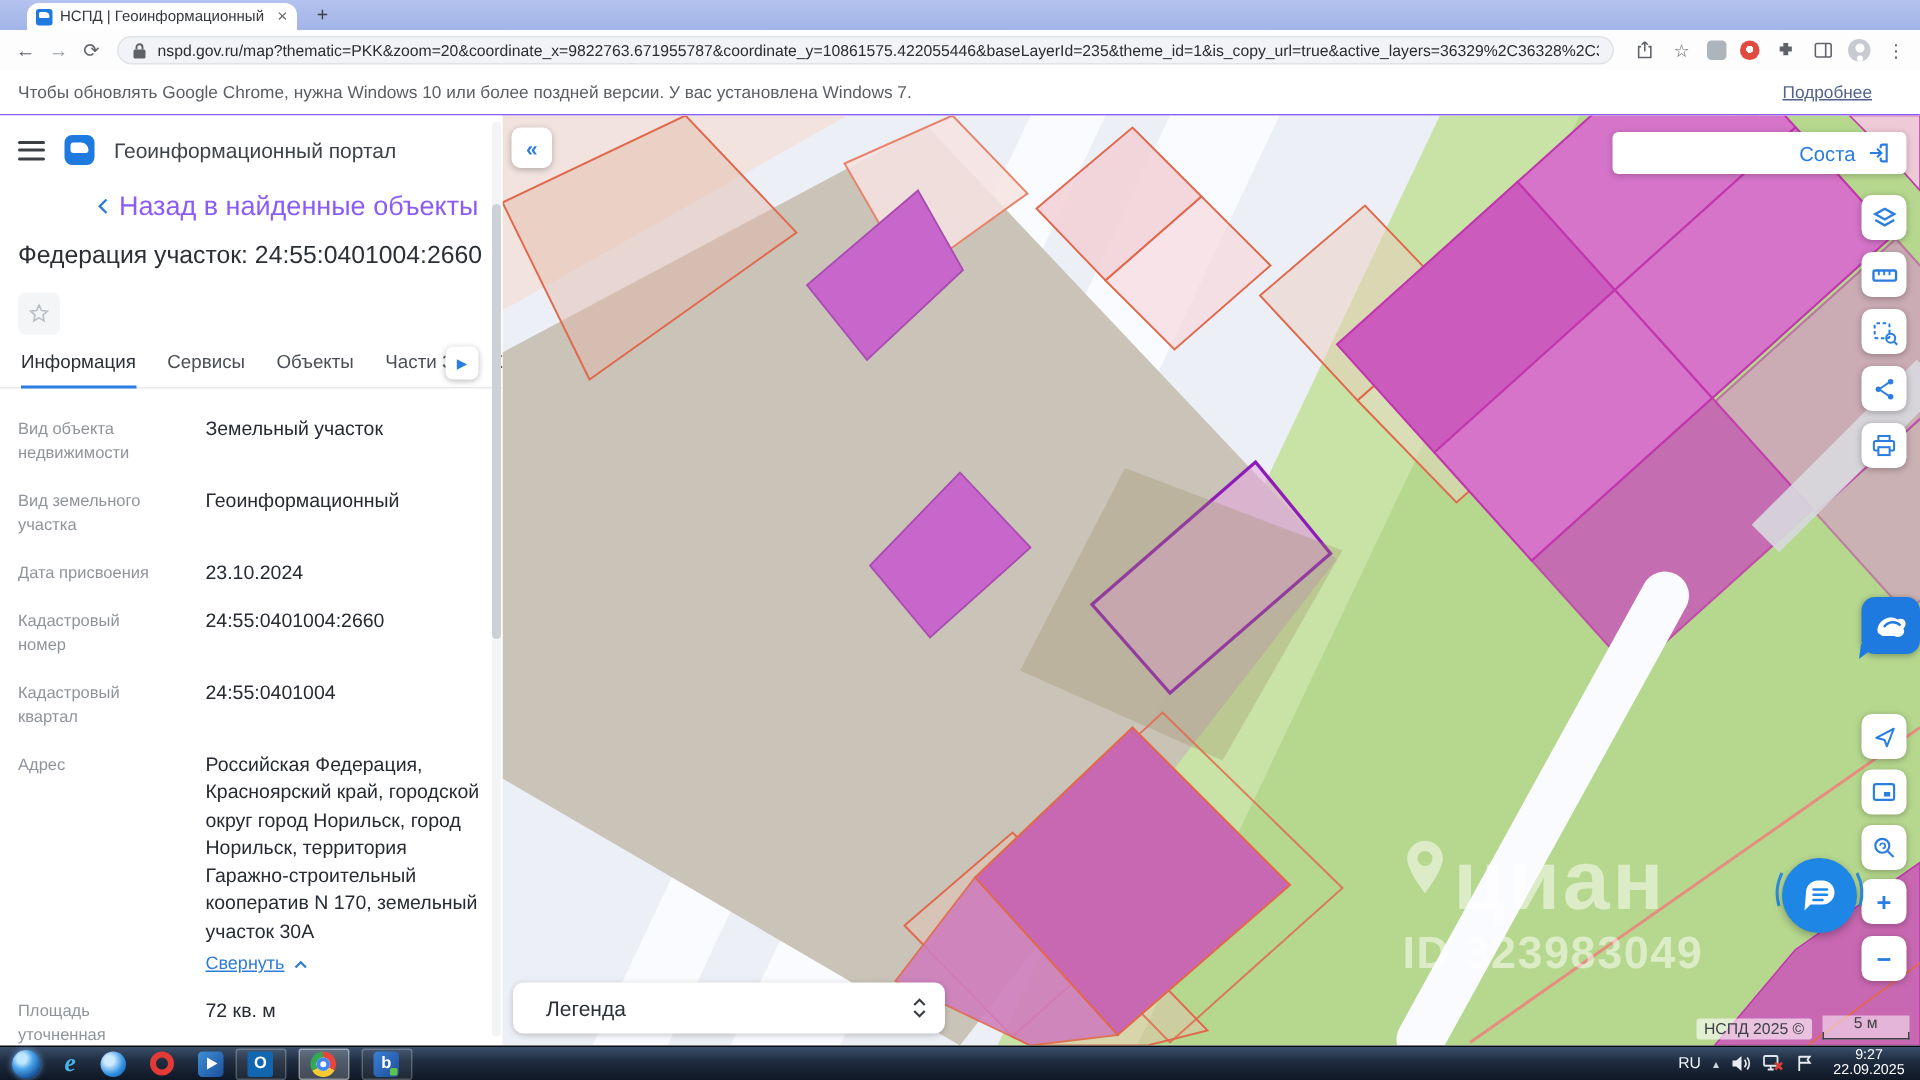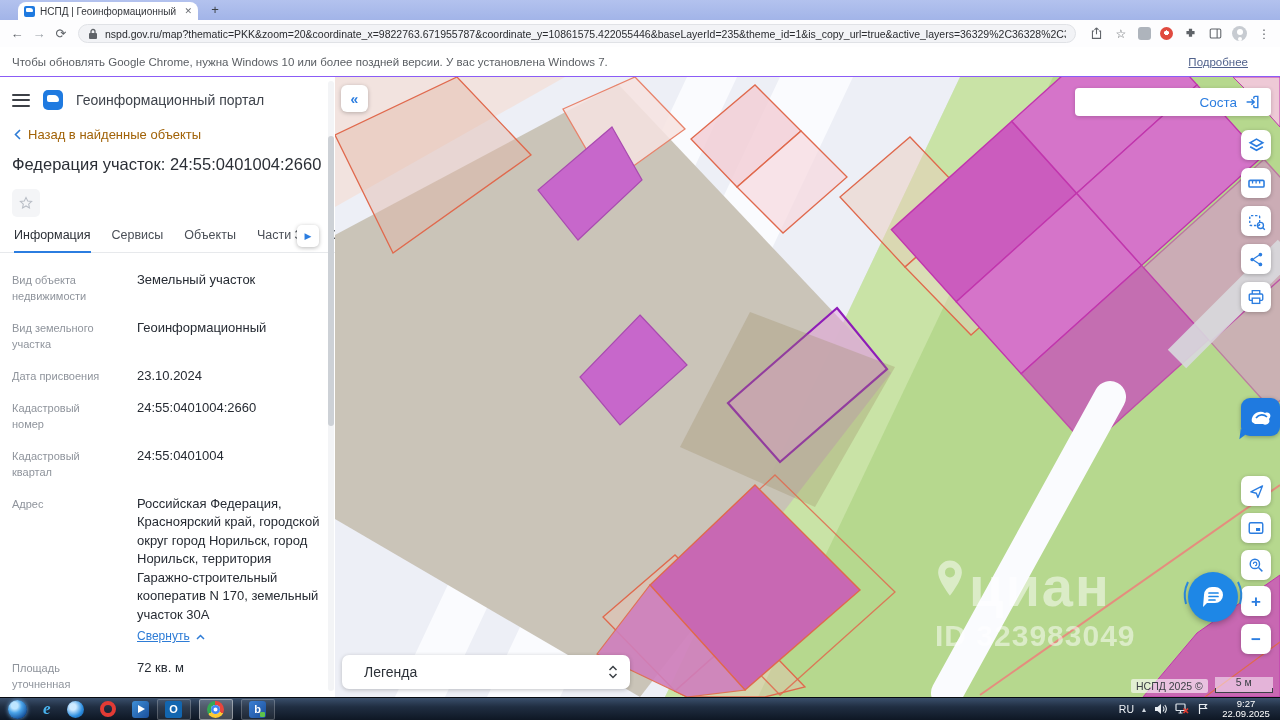--- a/index.html
+++ b/index.html
@@ -45,21 +45,21 @@
   .mapwrap svg.basemap { position:absolute; left:0; top:0; }
 
   
   .p-head { display:flex; align-items:center; gap:13px; padding:13px 16px 0 12px; }
   .burger { width:18px; height:13px; display:flex; flex-direction:column; justify-content:space-between; }
   .burger i { height:2px; background:#3c4046; border-radius:1px; }
   .p-logo { width:20px; height:20px; border-radius:5px; background:#1f7ae0; position:relative; }
   .p-logo::after { content:""; position:absolute; left:4px; top:5px; width:12px; height:7px;
     background:#fff; border-radius:2px 5px 2px 2px; }
   .p-app-title { font-size:14px; color:#3f444c; }
-  .back-link { display:flex; align-items:center; gap:7px; margin:17px 16px 0 14px; color:#a16207; font-size:13px; }
+  .back-link { display:flex; align-items:center; gap:7px; margin:17px 16px 0 14px; color:#8b5cf6; font-size:18px;justify-content:flex-end; }
   .obj-title { margin:13px 16px 0 12px; font-size:16.5px; font-weight:500; color:#2b2f36; white-space:nowrap; }
   .fav-btn { margin:15px 0 0 12px; width:28px; height:28px; border-radius:5px; background:#f4f5f7;
     display:flex; align-items:center; justify-content:center; }
   .tabs { position:relative; margin-top:11px; padding-left:14px; display:flex; gap:21px;
     border-bottom:1px solid #e7e9ec; }
   .ptab { font-size:12.5px; color:#4a4f57; padding-bottom:9px; white-space:nowrap; }
   .ptab.active { color:#2b2f36; border-bottom:2px solid #2b7de0; margin-bottom:-1px; }
   .ptab.clipped { overflow:hidden; max-width:36px; }
   .tab-scroll-btn { position:absolute; right:16px; top:-3px; width:22px; height:22px; background:#fff;
     border-radius:5px; box-shadow:0 1px 4px rgba(0,0,0,.28); display:flex; align-items:center;

